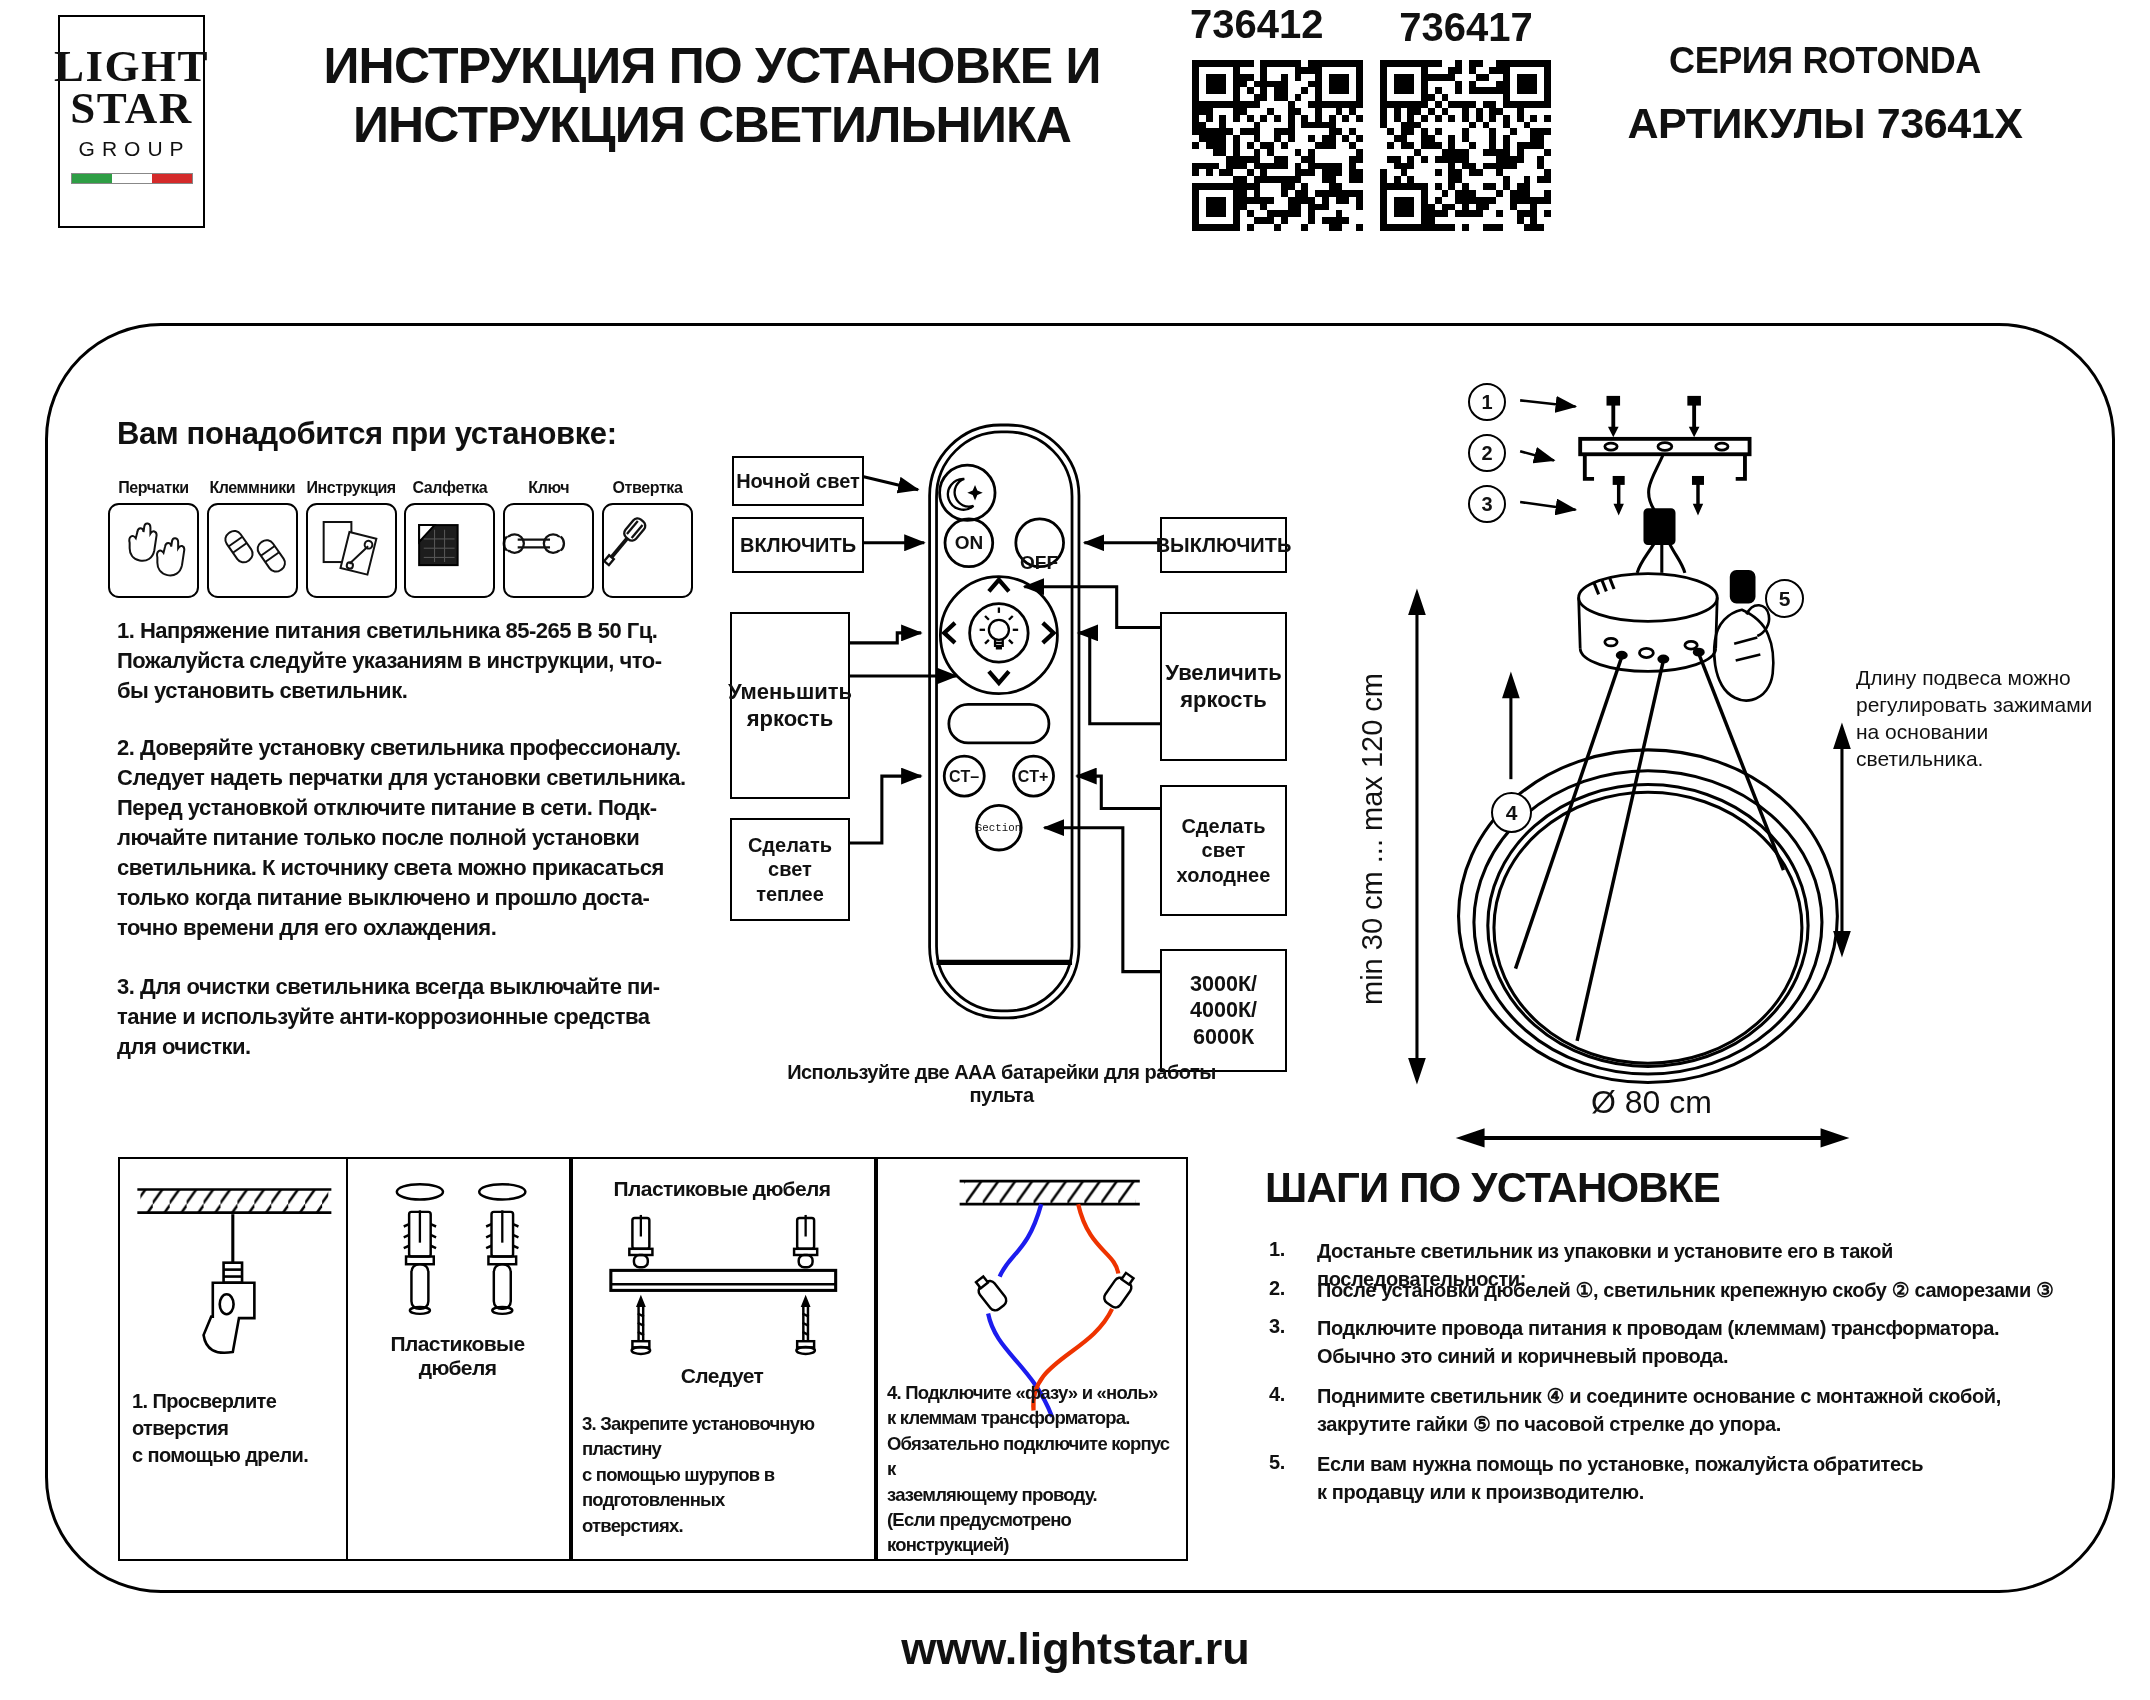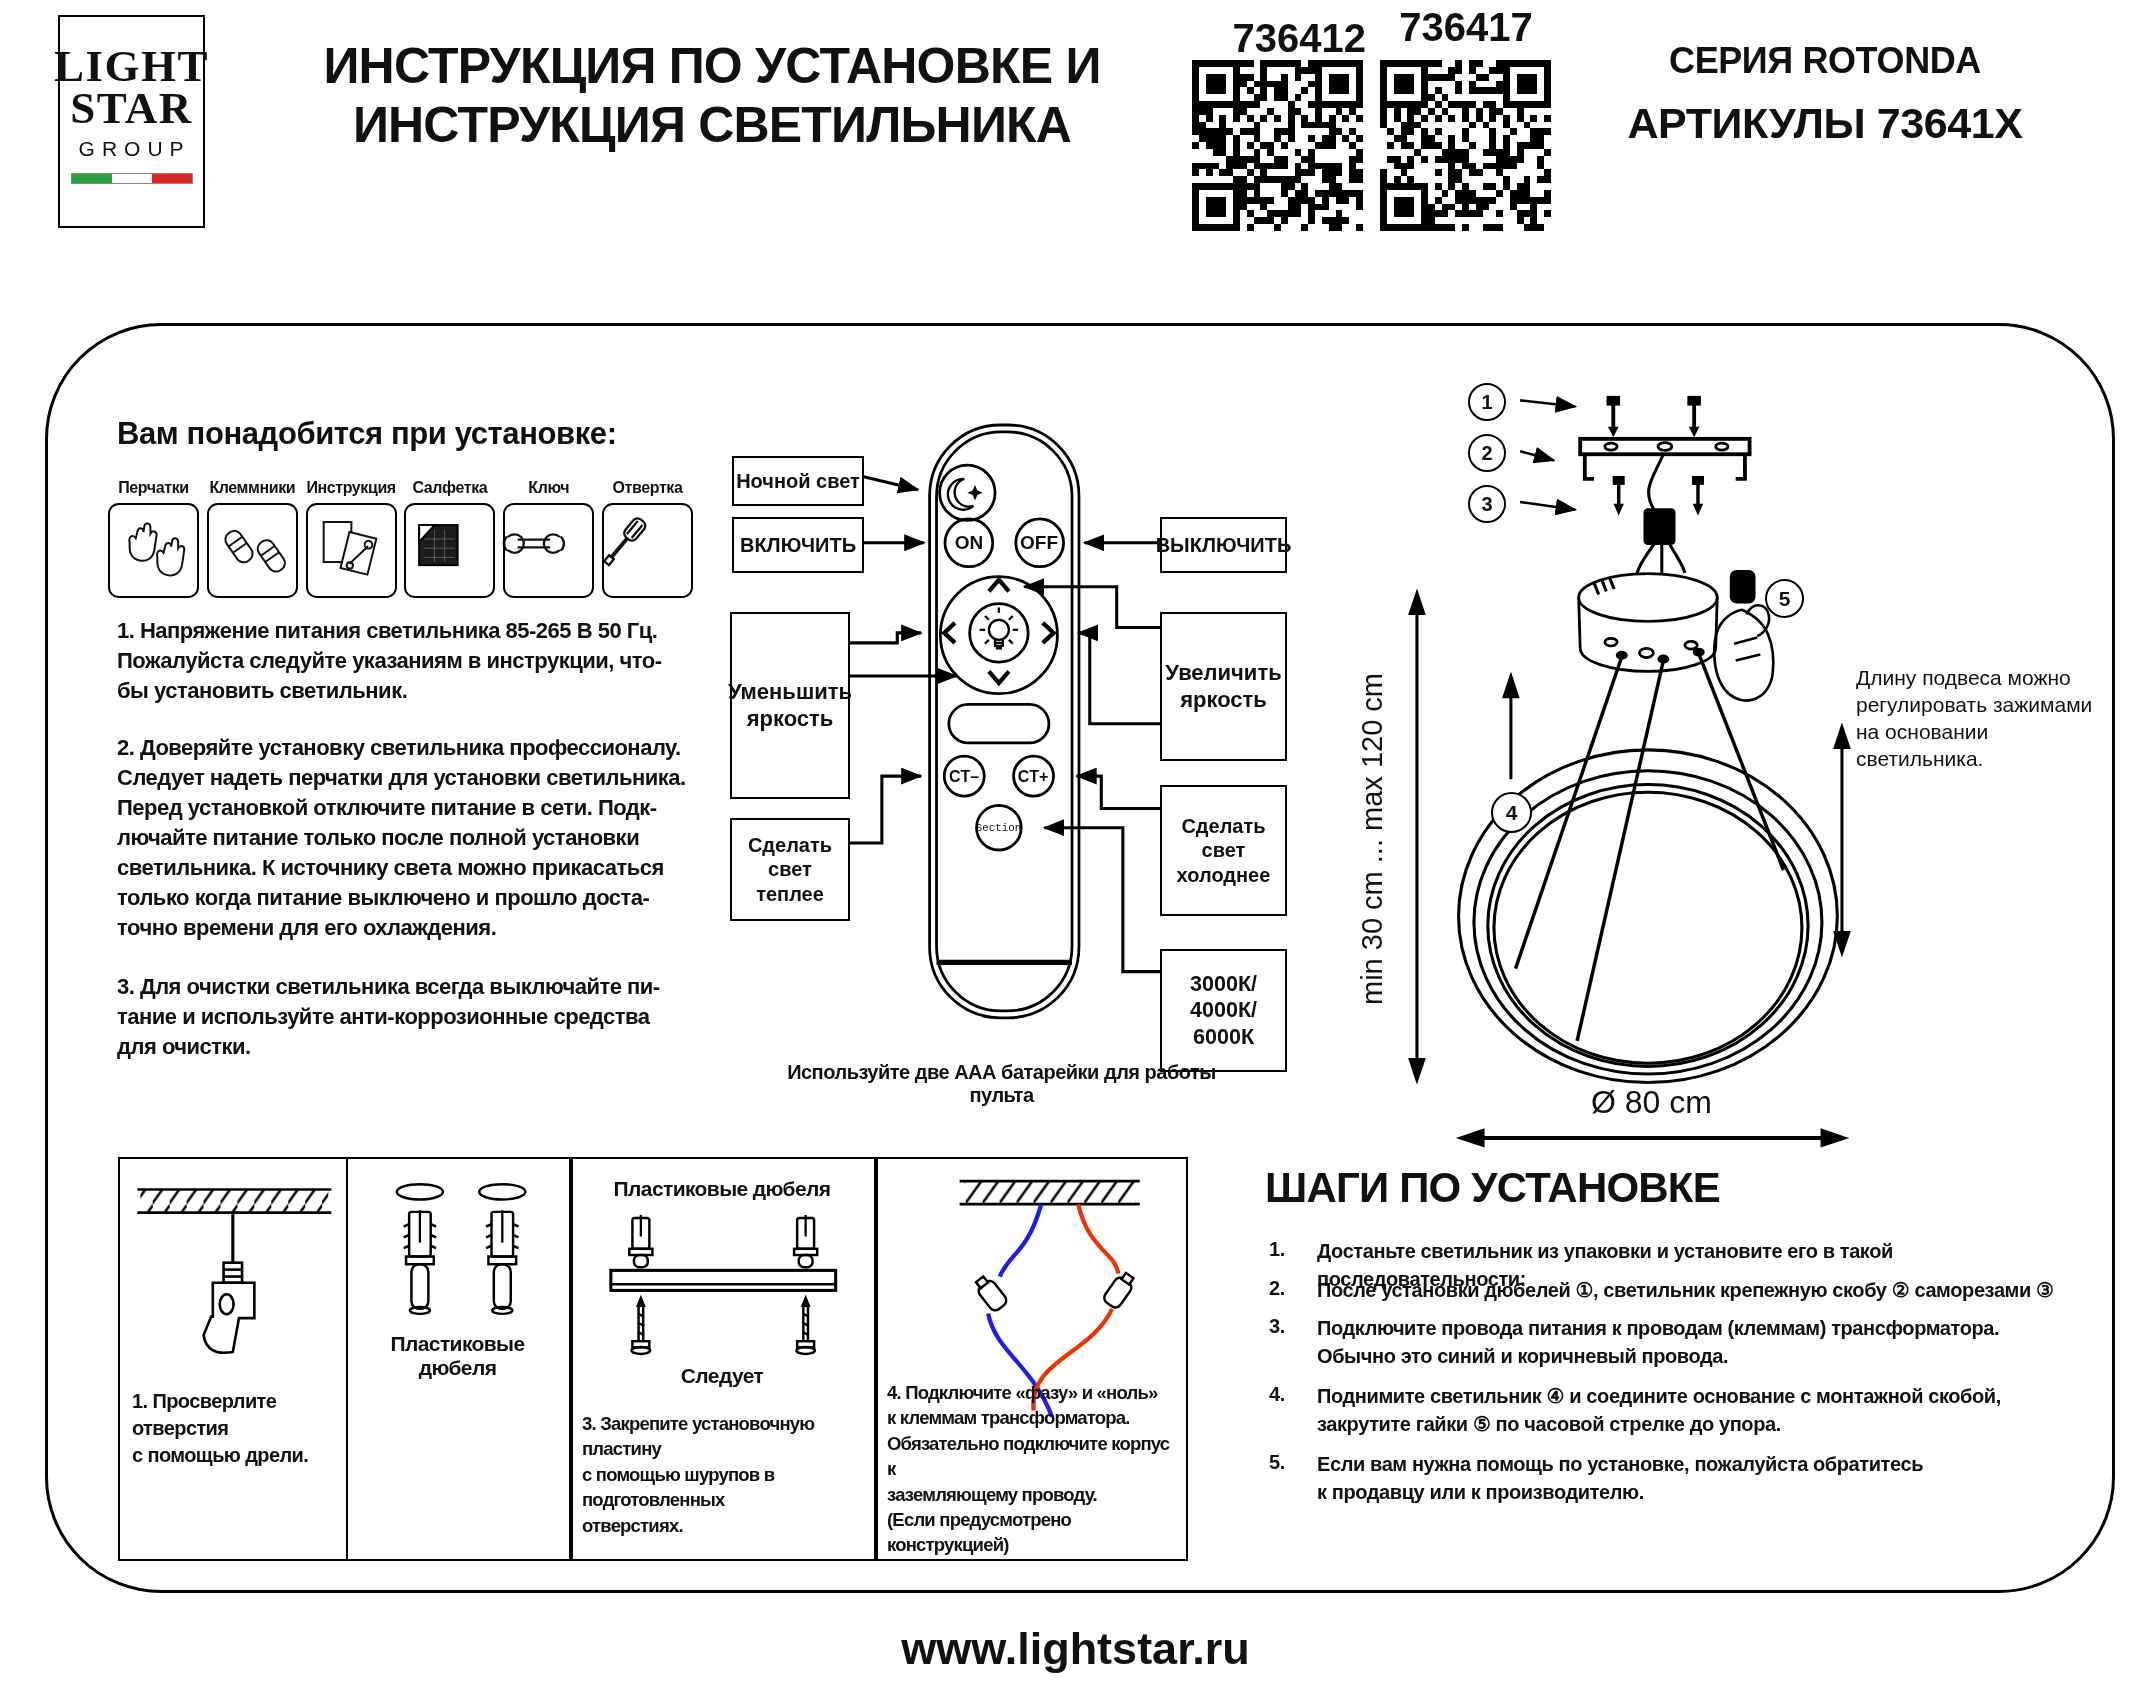--- a/index.html
+++ b/index.html
@@ -378,21 +378,21 @@
         <span style="background:#fff"></span>
         <span style="background:#d42a2a"></span>
     </div>
   </div>
 
   <div class="abs" style="left:254px;top:37px;width:916px;text-align:center;z-index:3">
     <div style="font-size:50px;font-weight:800;letter-spacing:-0.8px;line-height:1.18">ИНСТРУКЦИЯ ПО УСТАНОВКЕ И</div>
     <div style="font-size:50px;font-weight:800;letter-spacing:-0.8px;line-height:1.18">ИНСТРУКЦИЯ СВЕТИЛЬНИКА</div>
   </div>
 
-  <div class="abs" style="left:1190px;top:16px;width:176px;text-align:right;font-size:40px;font-weight:800;z-index:3">736412</div>
+  <div class="abs" style="left:1190px;top:2px;width:176px;text-align:left;font-size:40px;font-weight:800;z-index:3">736412</div>
   <div class="abs" style="left:1378px;top:4.6px;width:176px;text-align:center;font-size:40px;font-weight:800;z-index:3">736417</div>
   <div class="qr" style="left:1192px;top:60px;width:171px;height:171px">
       <i style="grid-area:1/1"></i>
       <i style="grid-area:1/2"></i>
       <i style="grid-area:1/3"></i>
       <i style="grid-area:1/4"></i>
       <i style="grid-area:1/5"></i>
       <i style="grid-area:1/6"></i>
       <i style="grid-area:1/7"></i>
       <i style="grid-area:1/8"></i>
@@ -1117,21 +1117,21 @@
   <div class="lbox" style="left:1160px;top:612px;width:123px;height:145px;font-size:22px">Увеличить
 яркость</div>
   <div class="lbox" style="left:1160px;top:785px;width:123px;height:127px;font-size:20px">Сделать
 свет
 холоднее</div>
   <div class="lbox" style="left:1160px;top:949px;width:123px;height:119px;font-size:21.6px">3000К/
 4000К/
 6000К</div>
 
   <div class="btntxt" style="left:946px;top:526px;width:46px;height:34px;font-size:19px">ON</div>
-  <div class="btntxt" style="left:1016px;top:526px;width:46px;height:34px;font-size:19px">OFF</div>
+  <div class="btntxt" style="left:1016px;top:546px;width:46px;height:34px;font-size:19px">OFF</div>
   <div class="btntxt" style="left:941px;top:761px;width:46px;height:31px;font-size:16px">CT–</div>
   <div class="btntxt" style="left:1010px;top:761px;width:46px;height:31px;font-size:16px">CT+</div>
   <div class="btntxt" style="left:969px;top:815px;width:59px;height:26px;font-size:10.8px;font-weight:400;font-family:'Liberation Mono',monospace">Section</div>
 
   <div class="abs" style="left:778px;top:1061px;width:447px;text-align:center;font-size:20px;font-weight:700;letter-spacing:-0.5px;z-index:3">Используйте две  ААА батарейки для работы пульта</div>
 
   <div class="callout" style="left:1468px;top:383px;width:34px;height:34px;font-size:20px">1</div>
   <div class="callout" style="left:1468px;top:434px;width:34px;height:34px;font-size:20px">2</div>
   <div class="callout" style="left:1468px;top:485px;width:34px;height:34px;font-size:20px">3</div>
   <div class="callout" style="left:1491px;top:792px;width:37px;height:37px;font-size:21px">4</div>

